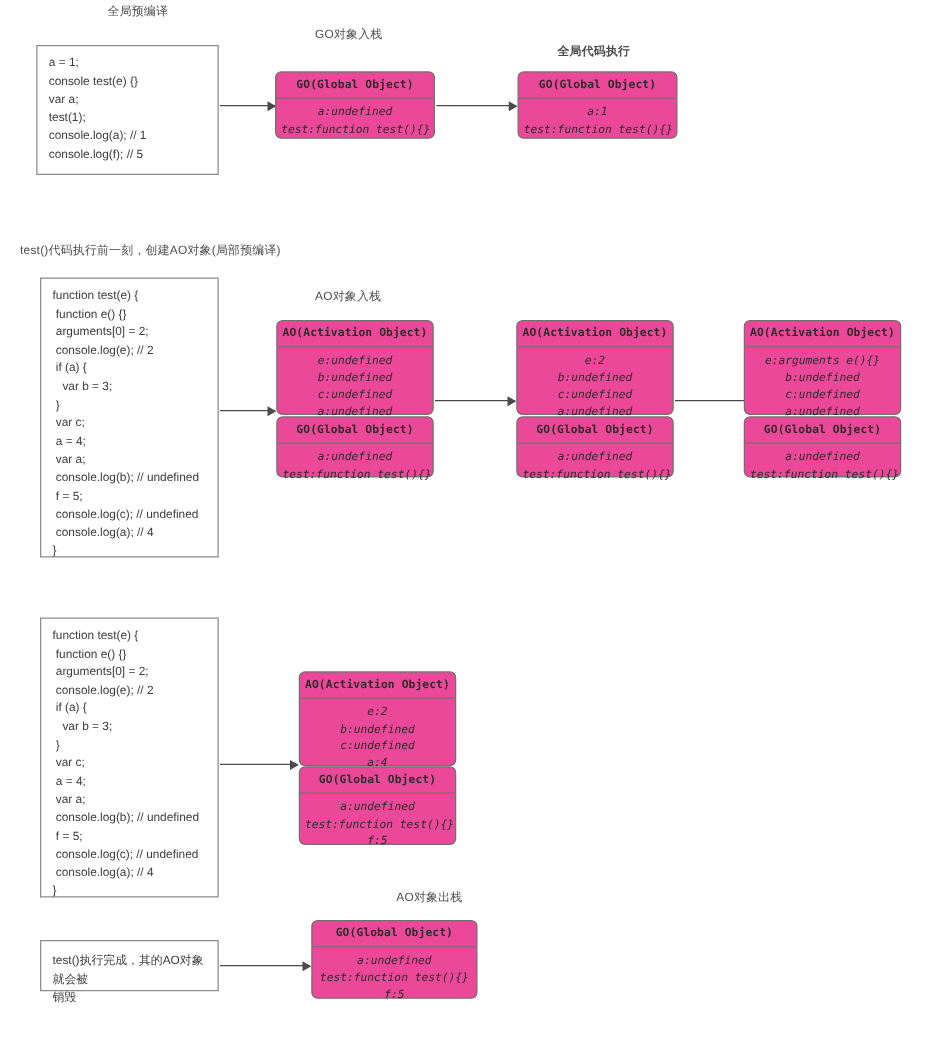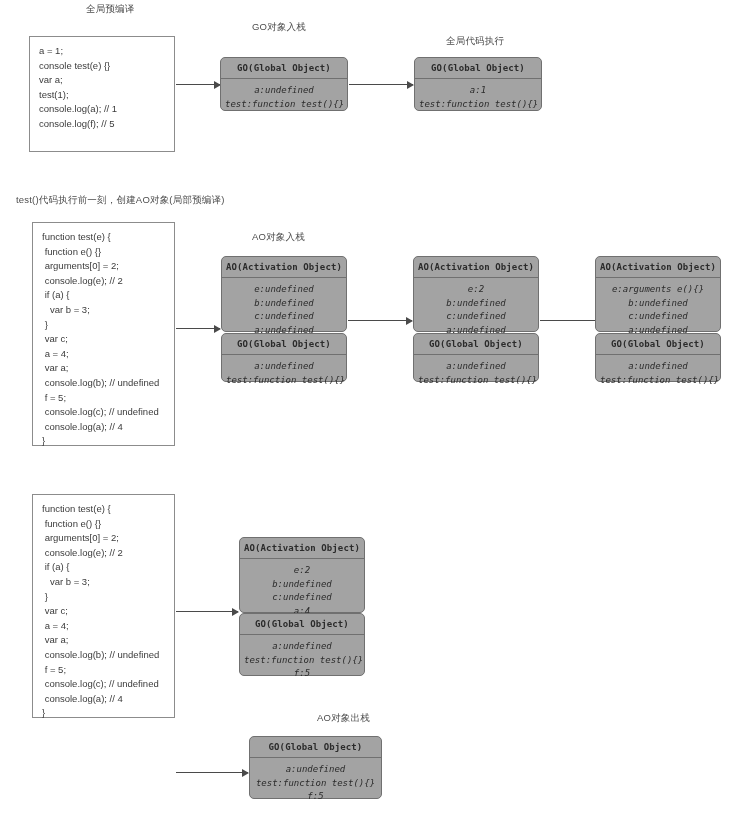--- a/index.html
+++ b/index.html
@@ -48,21 +48,21 @@
     font-size:9.5px;
     line-height:15px;
     color:#3b3b3b;
   }
 
   
   .card{
     position:absolute;
     border:1px solid #707070;
     border-radius:5px;
-    background:#a3a3a3;
+    background:#ec4899;
     box-sizing:border-box;
     font-family:"DejaVu Sans Mono","Liberation Mono",monospace;
   }
   .card .hd{
     text-align:center;
     font-size:9px;
     font-weight:bold;
     color:#2b2b2b;
     padding:5px 4px 5px;
     border-bottom:1px solid #707070;
@@ -93,21 +93,21 @@
     border-left:7px solid #4a4a4a;
   }
 </style>
 </head>
 <body>
 
 <div class="canvas">
 
   <div class="caption" style="left:74px;top:3px;margin-left:12px;">全局预编译</div>
 
-  <div class="codebox" id="code1" style="left:29px;top:36px;width:146px;height:116px;">
+  <div class="codebox" id="code1" style="left:29px;top:36px;width:146px;height:104px;">
     <div class="ln">a = 1;</div>
     <div class="ln">console test(e) {}</div>
     <div class="ln">var a;</div>
     <div class="ln">test(1);</div>
     <div class="ln">console.log(a); // 1</div>
     <div class="ln">console.log(f); // 5</div>
   </div>
 
   <div class="arrow" style="left:176px;top:84px;width:44px;"></div>
 
@@ -116,21 +116,21 @@
   <div class="card" style="left:220px;top:57px;width:128px;height:54px;">
     <div class="hd">GO(Global Object)</div>
     <div class="bd">
       <div class="row">a:undefined</div>
       <div class="row">test:function test(){}</div>
     </div>
   </div>
 
   <div class="arrow" style="left:349px;top:84px;width:64px;"></div>
 
-  <div class="caption" style="left:446px;top:35px;">全局代码执行</div>
+  <div class="caption" style="left:446px;top:35px;font-weight:bold;">全局代码执行</div>
 
   <div class="card" style="left:414px;top:57px;width:128px;height:54px;">
     <div class="hd">GO(Global Object)</div>
     <div class="bd">
       <div class="row">a:1</div>
       <div class="row">test:function test(){}</div>
     </div>
   </div>
 
   <div class="caption" style="left:16px;top:194px;">test()代码执行前一刻，创建AO对象(局部预编译)</div>
@@ -247,20 +247,24 @@
     <div class="hd">GO(Global Object)</div>
     <div class="bd">
       <div class="row">a:undefined</div>
       <div class="row">test:function test(){}</div>
       <div class="row">f:5</div>
     </div>
   </div>
 
   <div class="caption" style="left:285px;top:712px;margin-left:32px;">AO对象出栈</div>
 
+  <div class="notebox" style="left:32px;top:752px;width:143px;height:41px;">
+    <div class="nl">test()执行完成，其的AO对象就会被</div>
+    <div class="nl">销毁</div>
+  </div>
 
   <div class="arrow" style="left:176px;top:772px;width:72px;"></div>
 
   <div class="card" style="left:249px;top:736px;width:133px;height:63px;">
     <div class="hd">GO(Global Object)</div>
     <div class="bd">
       <div class="row">a:undefined</div>
       <div class="row">test:function test(){}</div>
       <div class="row">f:5</div>
     </div>

